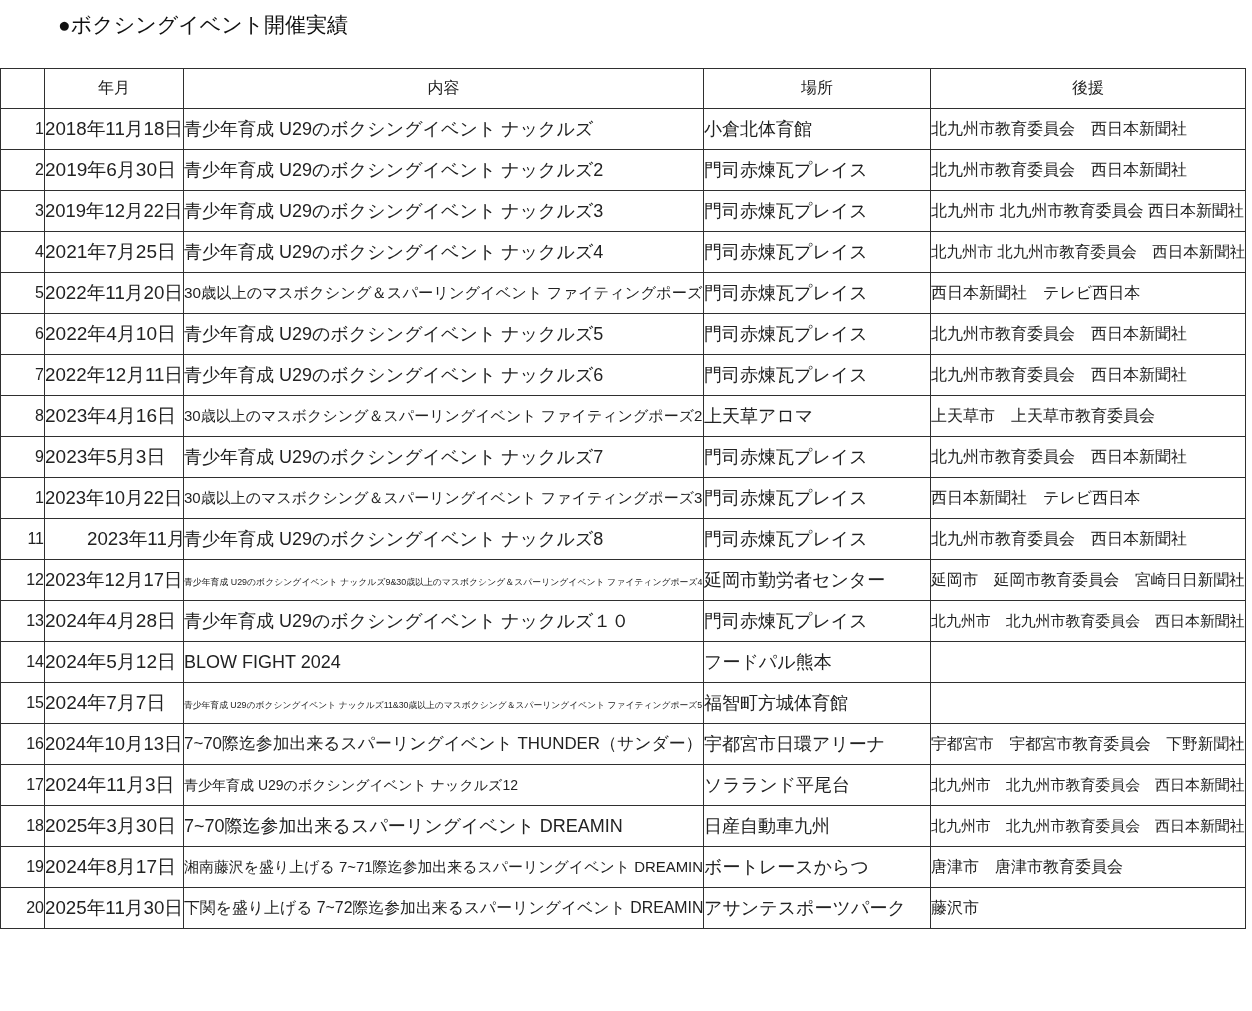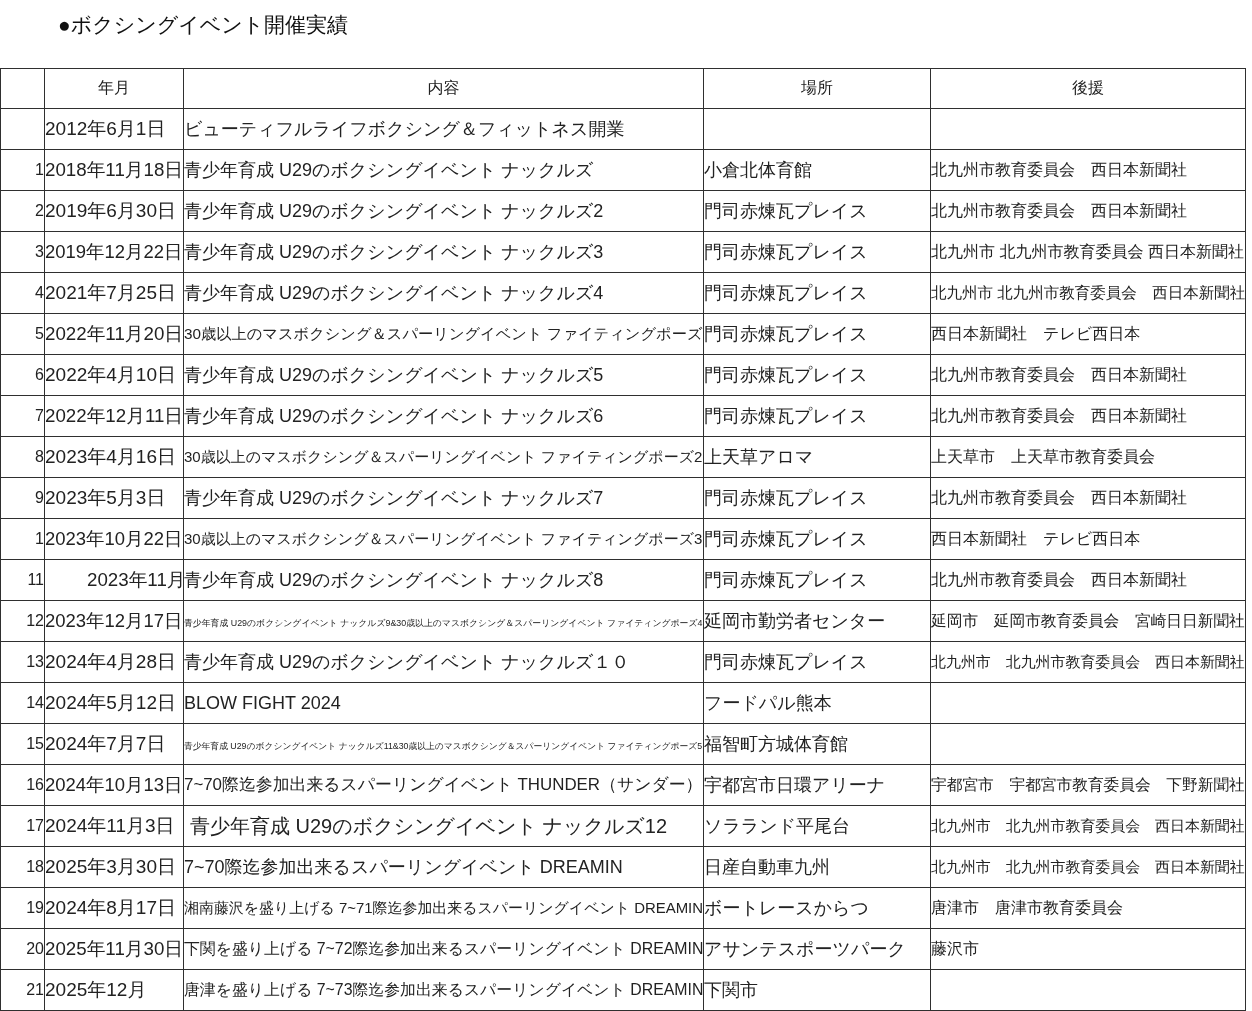--- a/index.html
+++ b/index.html
@@ -73,27 +73,20 @@
       <tr>
         <th class="corner"></th>
         <th>年月</th>
         <th>内容</th>
         <th>場所</th>
         <th>後援</th>
       </tr>
     </thead>
     <tbody>
         <tr>
-          <td class="num"><span class="fit" style="font-size: 16px;"></span></td>
-          <td class="date"><span class="fit" style="font-size: 19px;">2012年6月1日</span></td>
-          <td class="content"><span class="fit" style="font-size: 18px;">ビューティフルライフボクシング＆フィットネス開業</span></td>
-          <td class="place"><span class="fit" style="font-size: 18px;"></span></td>
-          <td class="support"><span class="fit" style="font-size: 16px;"></span></td>
-        </tr>
-        <tr>
           <td class="num"><span class="fit" style="font-size: 16px;">1</span></td>
           <td class="date"><span class="fit" style="font-size: 18.7286px;">2018年11月18日</span></td>
           <td class="content"><span class="fit" style="font-size: 18px;">青少年育成 U29のボクシングイベント ナックルズ</span></td>
           <td class="place"><span class="fit" style="font-size: 18px;">小倉北体育館</span></td>
           <td class="support"><span class="fit" style="font-size: 16px;">北九州市教育委員会　西日本新聞社</span></td>
         </tr>
         <tr>
           <td class="num"><span class="fit" style="font-size: 16px;">2</span></td>
           <td class="date"><span class="fit" style="font-size: 19px;">2019年6月30日</span></td>
           <td class="content"><span class="fit" style="font-size: 18px;">青少年育成 U29のボクシングイベント ナックルズ2</span></td>
@@ -194,21 +187,21 @@
         <tr>
           <td class="num"><span class="fit" style="font-size: 16px;">16</span></td>
           <td class="date"><span class="fit" style="font-size: 18.4648px;">2024年10月13日</span></td>
           <td class="content"><span class="fit" style="font-size: 16.8933px;">7~70際迄参加出来るスパーリングイベント THUNDER（サンダー）</span></td>
           <td class="place"><span class="fit" style="font-size: 18px;">宇都宮市日環アリーナ</span></td>
           <td class="support"><span class="fit" style="font-size: 15.7px;">宇都宮市　宇都宮市教育委員会　下野新聞社</span></td>
         </tr>
         <tr>
           <td class="num"><span class="fit" style="font-size: 16px;">17</span></td>
           <td class="date"><span class="fit" style="font-size: 19px;">2024年11月3日</span></td>
-          <td class="content"><span class="fit" style="font-size: 20px; margin-left: 6px;">青少年育成 U29のボクシングイベント ナックルズ12</span></td>
+          <td class="content"><span class="fit" style="font-size: 14px;">青少年育成 U29のボクシングイベント ナックルズ12</span></td>
           <td class="place"><span class="fit" style="font-size: 18px;">ソラランド平尾台</span></td>
           <td class="support"><span class="fit" style="font-size: 14.9524px;">北九州市　北九州市教育委員会　西日本新聞社</span></td>
         </tr>
         <tr>
           <td class="num"><span class="fit" style="font-size: 16px;">18</span></td>
           <td class="date"><span class="fit" style="font-size: 19px;">2025年3月30日</span></td>
           <td class="content"><span class="fit" style="font-size: 18px;">7~70際迄参加出来るスパーリングイベント DREAMIN</span></td>
           <td class="place"><span class="fit" style="font-size: 18px;">日産自動車九州</span></td>
           <td class="support"><span class="fit" style="font-size: 14.9524px;">北九州市　北九州市教育委員会　西日本新聞社</span></td>
         </tr>
@@ -219,22 +212,15 @@
           <td class="place"><span class="fit" style="font-size: 18px;">ボートレースからつ</span></td>
           <td class="support"><span class="fit" style="font-size: 16px;">唐津市　唐津市教育委員会</span></td>
         </tr>
         <tr>
           <td class="num"><span class="fit" style="font-size: 16px;">20</span></td>
           <td class="date"><span class="fit" style="font-size: 18.7286px;">2025年11月30日</span></td>
           <td class="content"><span class="fit" style="font-size: 15.8608px;">下関を盛り上げる 7~72際迄参加出来るスパーリングイベント DREAMIN</span></td>
           <td class="place"><span class="fit" style="font-size: 18px;">アサンテスポーツパーク</span></td>
           <td class="support"><span class="fit" style="font-size: 16px;">藤沢市</span></td>
         </tr>
-        <tr>
-          <td class="num"><span class="fit" style="font-size: 16px;">21</span></td>
-          <td class="date"><span class="fit" style="font-size: 19px;">2025年12月</span></td>
-          <td class="content"><span class="fit" style="font-size: 15.8608px;">唐津を盛り上げる 7~73際迄参加出来るスパーリングイベント DREAMIN</span></td>
-          <td class="place"><span class="fit" style="font-size: 18px;">下関市</span></td>
-          <td class="support"><span class="fit" style="font-size: 16px;"></span></td>
-        </tr>
       </tbody>
   </table>
 </div>
 
 </body></html>

